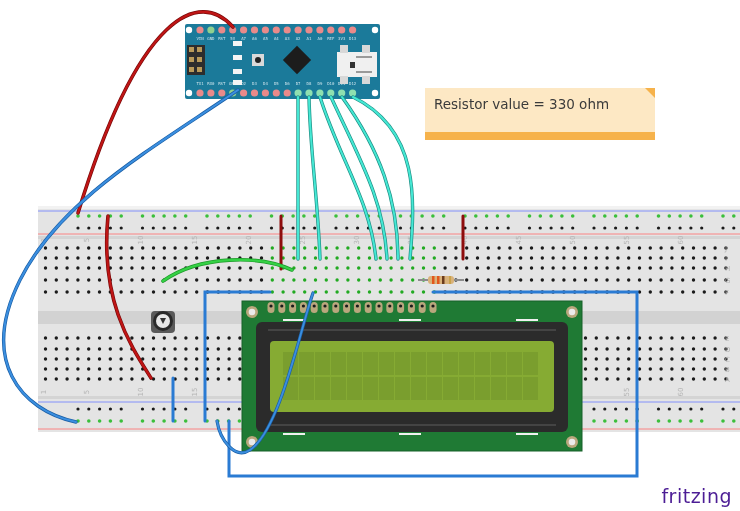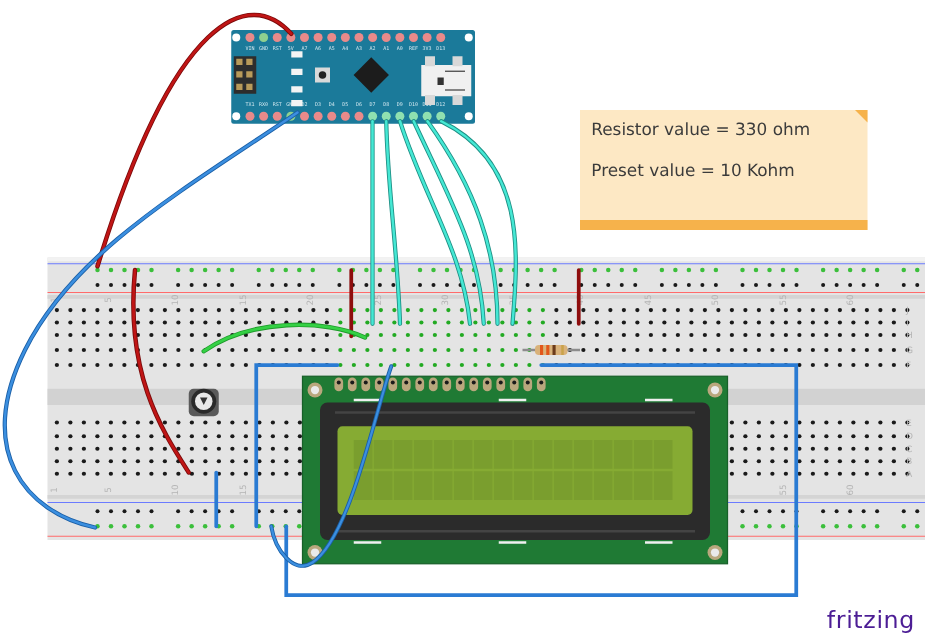--- a/index.html
+++ b/index.html
@@ -1,19 +1,19 @@
 <!DOCTYPE html>
 <html><head>
 <meta charset="utf-8">
 <style>
   html, body { margin:0; padding:0; background:#ffffff; }
   body { width:740px; height:511px; position:relative; overflow:hidden;
          font-family:"DejaVu Sans", sans-serif; }
   #canvas { position:absolute; left:0; top:0; width:740px; height:511px; }
-  .note { position:absolute; left:464px; top:88px; width:230px; height:96px;
+  .note { position:absolute; left:425px; top:88px; width:230px; height:52px;
           background:#fde8c4; border-bottom:8px solid #f6b24b; box-sizing:border-box; }
   .note .fold { position:absolute; right:0; top:0; width:0; height:0;
           border-left:10px solid transparent; border-top:10px solid #f6b24b; }
   .note .line { position:absolute; left:9px; font-size:13.5px; color:#3b3b3b; white-space:nowrap; }
   .note .l1 { top:8px; } .note .l2 { top:41px; }
   .brand { position:absolute; right:8px; bottom:4px; font-size:19px; color:#4c1d95;
            font-family:"DejaVu Sans", sans-serif; letter-spacing:0.5px; }
   .pinlbl { font-family:"DejaVu Sans Mono", monospace; font-size:4px; fill:#cfe6ee; }
   .bblbl { font-family:"DejaVu Sans", sans-serif; font-size:7px; fill:#b5b5b5; }
 </style>
@@ -1162,16 +1162,15 @@
         <path d="M342 97 C 380 150, 398 200, 398 259" stroke="#45e8d4" stroke-width="2"></path>
       <path d="M353 97 C 420 130, 415 200, 410 259" stroke="#1e8f85" stroke-width="3.4"></path>
         <path d="M353 97 C 420 130, 415 200, 410 259" stroke="#45e8d4" stroke-width="2"></path>
     </g>
   </g>
 </svg>
 
 <div class="note">
   <div class="fold"></div>
   <div class="line l1">Resistor value = 330 ohm</div>
-  <div class="line l2">Preset value = 10 Kohm</div>
 </div>
 
 <div class="brand">fritzing</div>
 
 </body></html>

